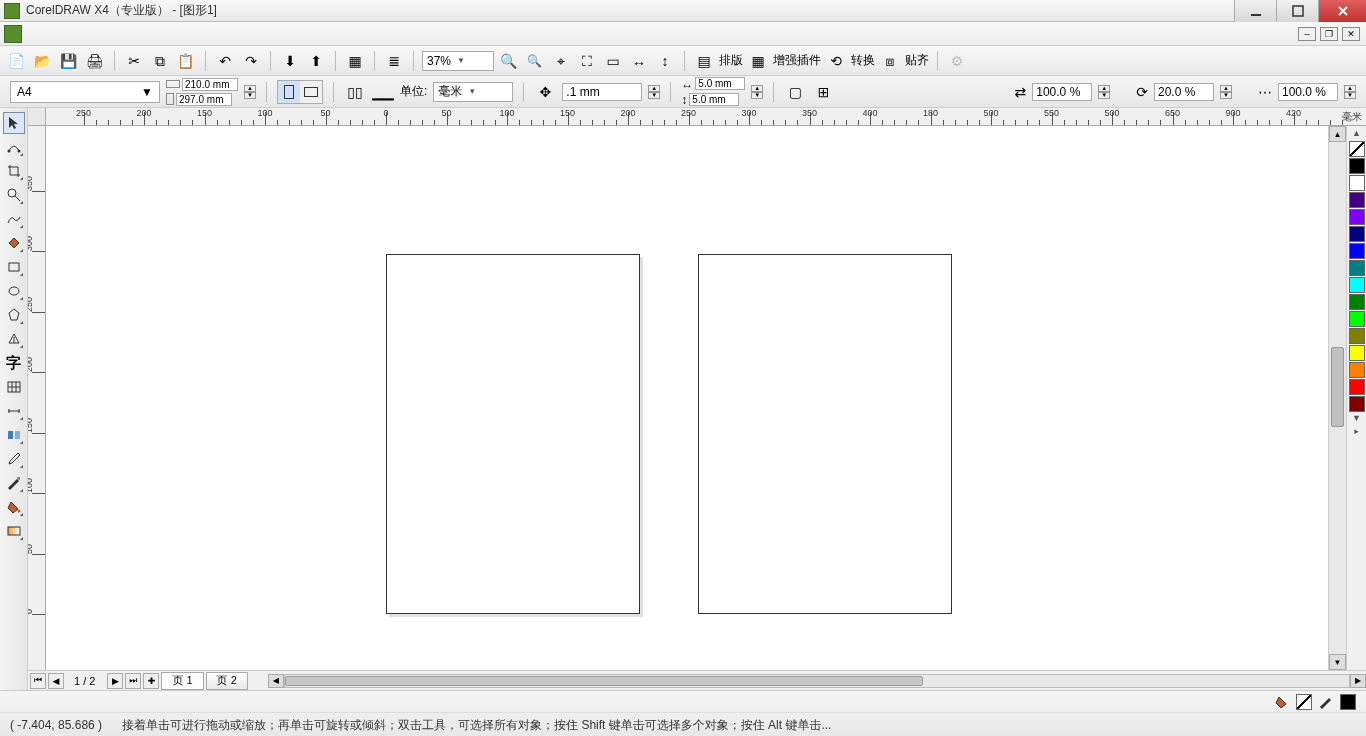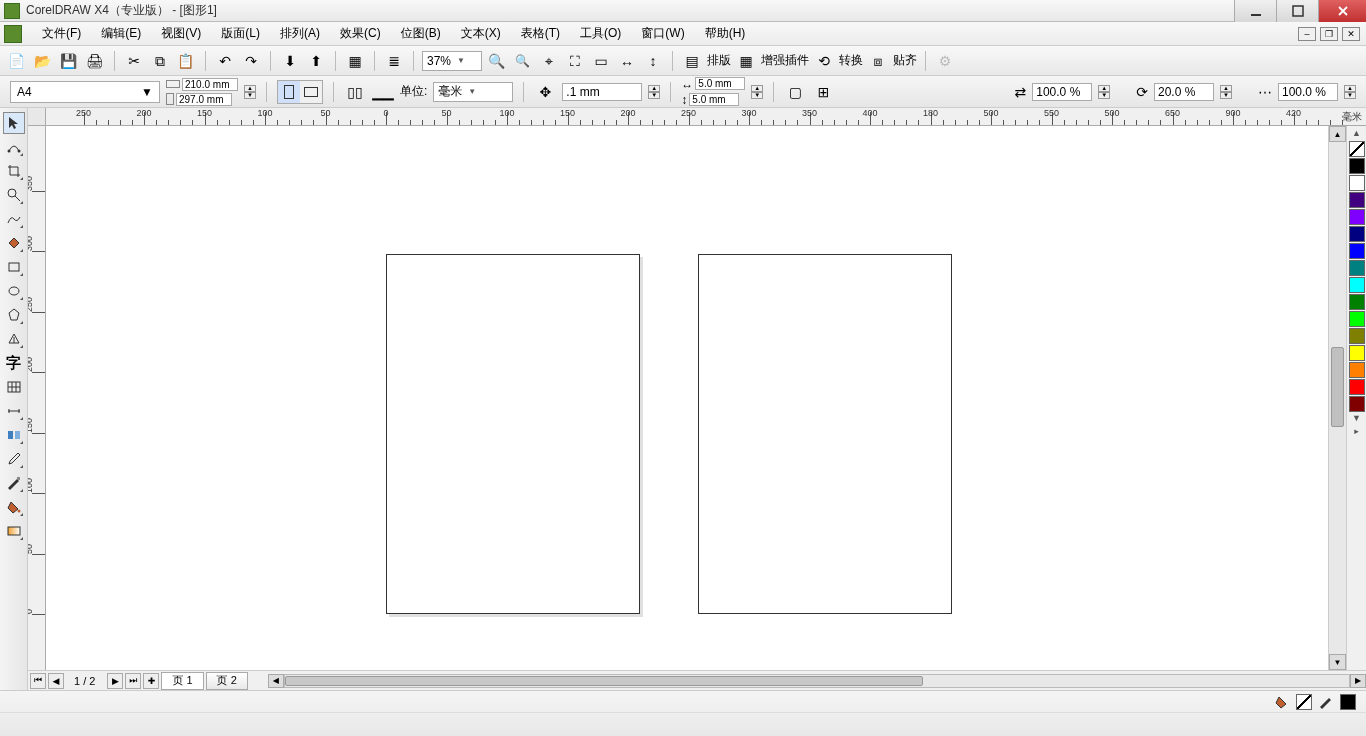--- a/index.html
+++ b/index.html
@@ -118,34 +118,20 @@
     <div class="winbtn close">
         <svg viewBox="0 0 12 12">
           <path d="M2 2 L10 10 M10 2 L2 10" stroke="white" stroke-width="1.8"></path>
         </svg>
       </div>
   </div>
 </div>
 
 <div class="menubar">
   <div class="appicon2"></div>
-  <div id="menu-items" style="display: flex;">
-      <div class="menuitem">文件(F)</div>
-      <div class="menuitem">编辑(E)</div>
-      <div class="menuitem">视图(V)</div>
-      <div class="menuitem">版面(L)</div>
-      <div class="menuitem">排列(A)</div>
-      <div class="menuitem">效果(C)</div>
-      <div class="menuitem">位图(B)</div>
-      <div class="menuitem">文本(X)</div>
-      <div class="menuitem">表格(T)</div>
-      <div class="menuitem">工具(O)</div>
-      <div class="menuitem">窗口(W)</div>
-      <div class="menuitem">帮助(H)</div>
-    </div>
   <div class="mdi-btns">
     <div class="mdi-btn">–</div>
     <div class="mdi-btn">❐</div>
     <div class="mdi-btn">✕</div>
   </div>
 </div>
 
 <div class="toolbar">
   <div class="tbtn">
       <span class="ticon">📄</span>
@@ -185,21 +171,21 @@
     </div>
   <div class="tsep"></div>
   <div class="tbtn">
       <span class="ticon">▦</span>
     </div>
   <div class="tsep"></div>
   <div class="tbtn">
       <span class="ticon">≣</span>
     </div>
   <div class="tsep"></div>
-  <div class="tcombo" style="width:60px">
+  <div class="tcombo" style="width:72px">
       <span>37%</span>
       <span class="arrow">▼</span>
     </div>
   <div class="tbtn">
       <span class="ticon">🔍</span>
     </div>
   <div class="tbtn">
       <span class="ticon" style="font-size:12px">🔍</span>
     </div>
   <div class="tbtn">
@@ -669,13 +655,17 @@
   <div class="status-top">
     <svg class="i" viewBox="0 0 16 16">
         <path d="M5 3 L12 10 L7 14 L2 9 Z" fill="#c06030" stroke="#333"></path>
       </svg>
     <div class="sfill swatch none"></div>
     <svg class="i" viewBox="0 0 16 16">
         <path d="M2 13 L11 4 L13 6 L4 15 Z" fill="#333"></path>
       </svg>
     <div class="sfill" style="background:#000"></div>
   </div>
+  <div class="status-bot">
+    <span>( -7.404, 85.686 )</span>
+    <span>接着单击可进行拖动或缩放；再单击可旋转或倾斜；双击工具，可选择所有对象；按住 Shift 键单击可选择多个对象；按住 Alt 键单击...</span>
+  </div>
 </div>
 
 </body></html>

